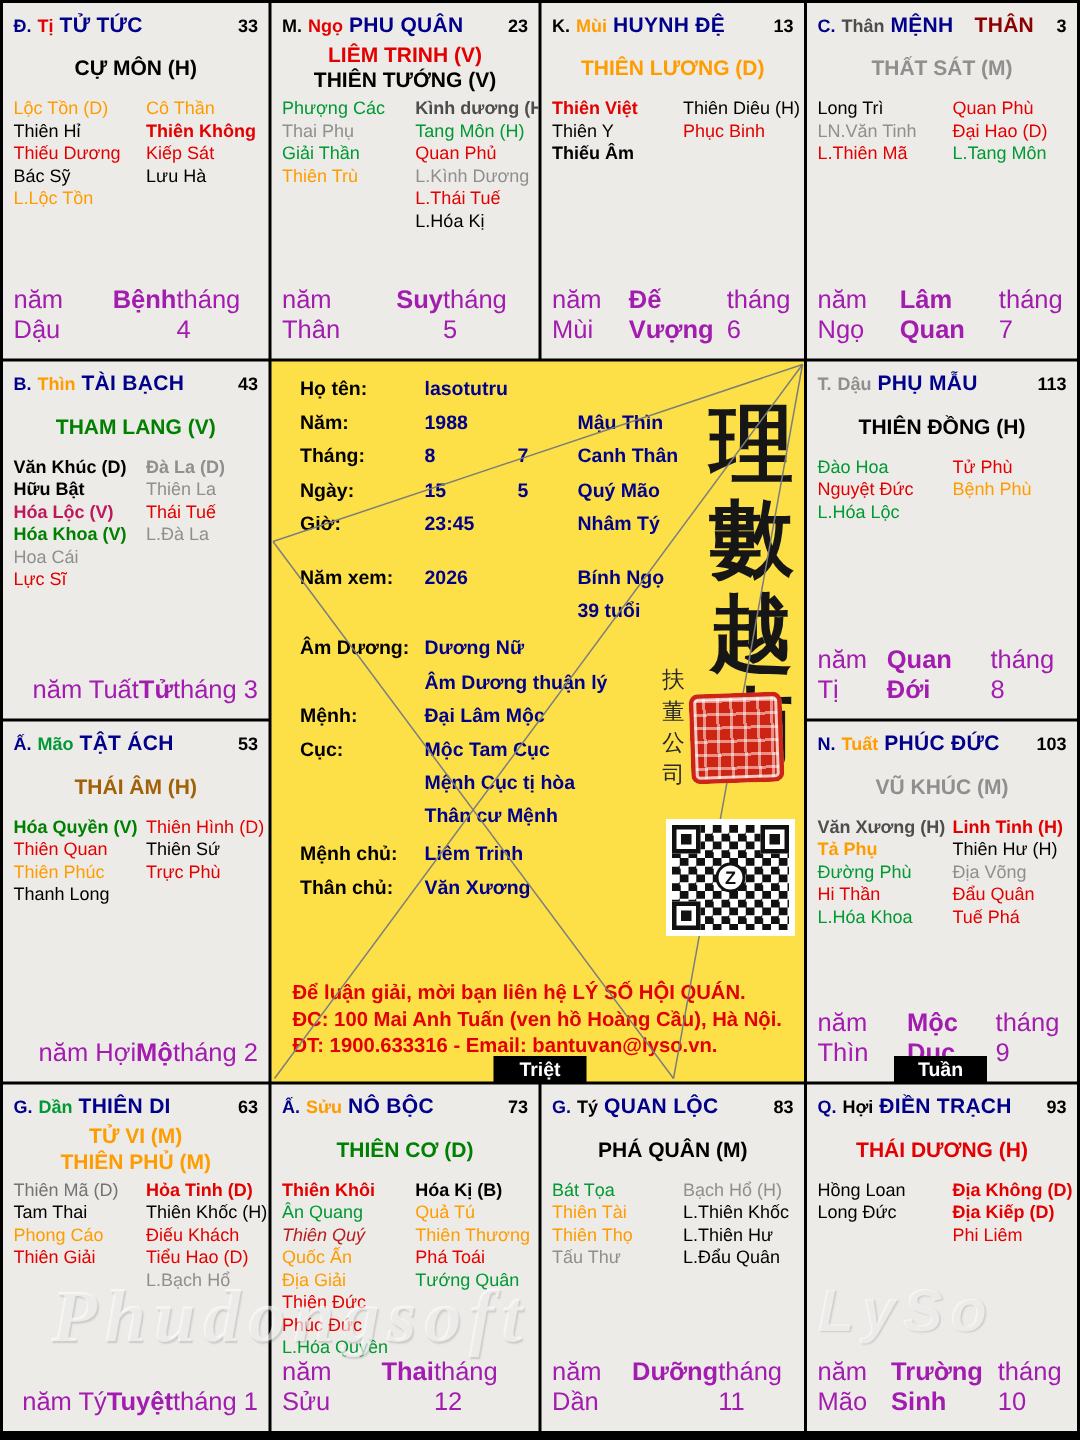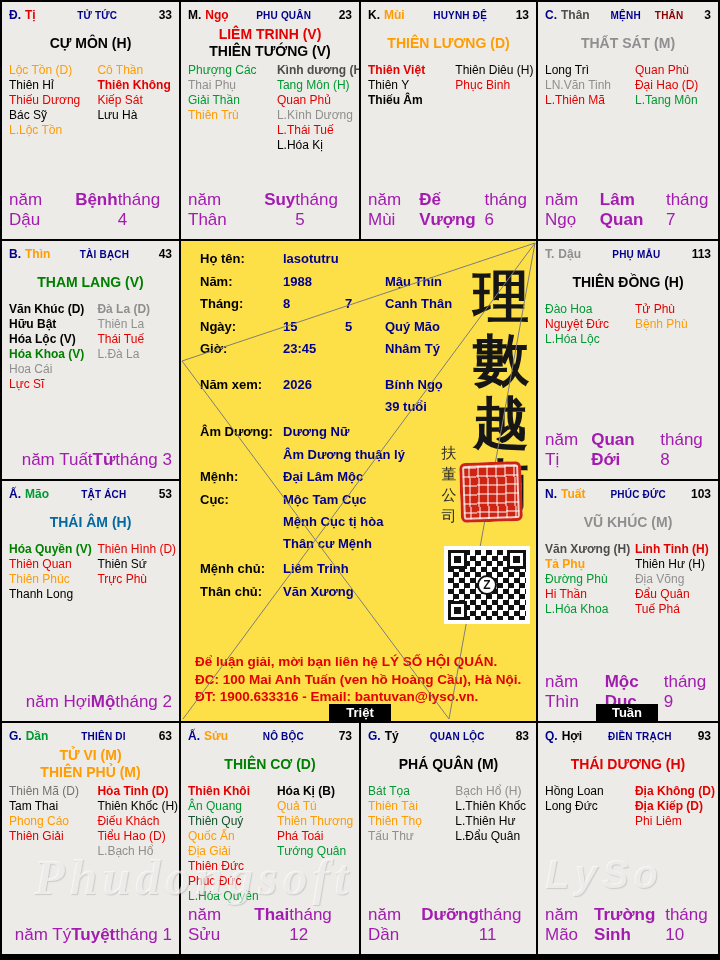--- a/index.html
+++ b/index.html
@@ -1,21 +1,21 @@
 <!DOCTYPE html>
 <html><head>
 <meta charset="utf-8">
 <style>
   html,body{margin:0;padding:0;background:#555;}
   .chart{position:relative;width:720px;height:960px;background:#000;
          font-family:"Liberation Sans",sans-serif;overflow:hidden;}
   .box{position:absolute;background:#edebe7;overflow:hidden;}
   .hdr{display:flex;align-items:baseline;gap:4px;padding:6px 7px 0 7px;
        font-size:12px;font-weight:bold;white-space:nowrap;}
-  .hdr .nm{flex:1;text-align:center;font-size:10px;letter-spacing:.2px;}
+  .hdr .nm{flex:1;font-size:14px;letter-spacing:.2px;}
   .hdr .nm .n2{margin-left:14px;}
   .mainstars{height:40px;margin-top:1px;display:flex;flex-direction:column;
        justify-content:center;align-items:center;font-weight:bold;font-size:14px;
        line-height:17px;white-space:nowrap;}
   .cols{display:flex;padding-left:7px;font-size:12px;line-height:15px;}
   .col1{width:52%;} .col2{width:48%;}
   .cols div{white-space:nowrap;}
   .foot{position:absolute;left:7px;right:7px;bottom:9px;display:flex;
         justify-content:flex-end;font-size:17px;color:#a21caf;}
   .foot .st{font-weight:bold;}
@@ -187,21 +187,21 @@
         <span class="nm"><span style="color: rgb(0, 0, 139);">TÀI BẠCH</span></span>
         <span style="color: rgb(0, 0, 0);">43</span>
       </div>
       <div class="mainstars">
         <div style="color: rgb(0, 128, 0);">THAM LANG (V)</div>
       </div>
       <div class="cols">
         <div class="col1">
           <div style="color: rgb(0, 0, 0); font-weight: bold;">Văn Khúc (D)</div>
           <div style="color: rgb(0, 0, 0); font-weight: bold;">Hữu Bật</div>
-          <div style="color: #000000; font-weight: bold;">Hóa Lộc (V)</div>
+          <div style="color: #be185d; font-weight: bold;">Hóa Lộc (V)</div>
           <div style="color: rgb(0, 128, 0); font-weight: bold;">Hóa Khoa (V)</div>
           <div style="color: rgb(143, 143, 143);">Hoa Cái</div>
           <div style="color: rgb(227, 0, 0);">Lực Sĩ</div>
         </div>
         <div class="col2">
           <div style="color: rgb(143, 143, 143); font-weight: bold;">Đà La (D)</div>
           <div style="color: rgb(143, 143, 143);">Thiên La</div>
           <div style="color: rgb(227, 0, 0);">Thái Tuế</div>
           <div style="color: rgb(143, 143, 143);">L.Đà La</div>
         </div>
@@ -240,21 +240,21 @@
       </div>
     </div>
   <div class="box" style="left:2px;  top:481px;width:177px;height:240px;">
       <div class="hdr">
         <span style="color: rgb(0, 0, 139);">Ấ.</span>
         <span style="color: rgb(0, 153, 51);">Mão</span>
         <span class="nm"><span style="color: rgb(0, 0, 139);">TẬT ÁCH</span></span>
         <span style="color: rgb(0, 0, 0);">53</span>
       </div>
       <div class="mainstars">
-        <div style="color: #0369a1;">THÁI ÂM (H)</div>
+        <div style="color: #a16207;">THÁI ÂM (H)</div>
       </div>
       <div class="cols">
         <div class="col1">
           <div style="color: rgb(0, 128, 0); font-weight: bold;">Hóa Quyền (V)</div>
           <div style="color: rgb(227, 0, 0);">Thiên Quan</div>
           <div style="color: rgb(255, 156, 0);">Thiên Phúc</div>
           <div style="color: rgb(0, 0, 0);">Thanh Long</div>
         </div>
         <div class="col2">
           <div style="color: rgb(227, 0, 0);">Thiên Hình (D)</div>
@@ -339,21 +339,21 @@
         <span class="nm"><span style="color: rgb(0, 0, 139);">NÔ BỘC</span></span>
         <span style="color: rgb(0, 0, 0);">73</span>
       </div>
       <div class="mainstars">
         <div style="color: rgb(0, 128, 0);">THIÊN CƠ (D)</div>
       </div>
       <div class="cols">
         <div class="col1">
           <div style="color: rgb(227, 0, 0); font-weight: bold;">Thiên Khôi</div>
           <div style="color: rgb(0, 153, 51);">Ân Quang</div>
-          <div style="color: #14532d;">Thiên Quý</div>
+          <div style="color: #b91c1c; font-style: italic;">Thiên Quý</div>
           <div style="color: rgb(255, 156, 0);">Quốc Ấn</div>
           <div style="color: rgb(255, 156, 0);">Địa Giải</div>
           <div style="color: rgb(227, 0, 0);">Thiên Đức</div>
           <div style="color: rgb(227, 0, 0);">Phúc Đức</div>
           <div style="color: rgb(0, 153, 51);">L.Hóa Quyền</div>
         </div>
         <div class="col2">
           <div style="color: rgb(0, 0, 0); font-weight: bold;">Hóa Kị (B)</div>
           <div style="color: rgb(255, 156, 0);">Quả Tú</div>
           <div style="color: rgb(255, 156, 0);">Thiên Thương</div>

